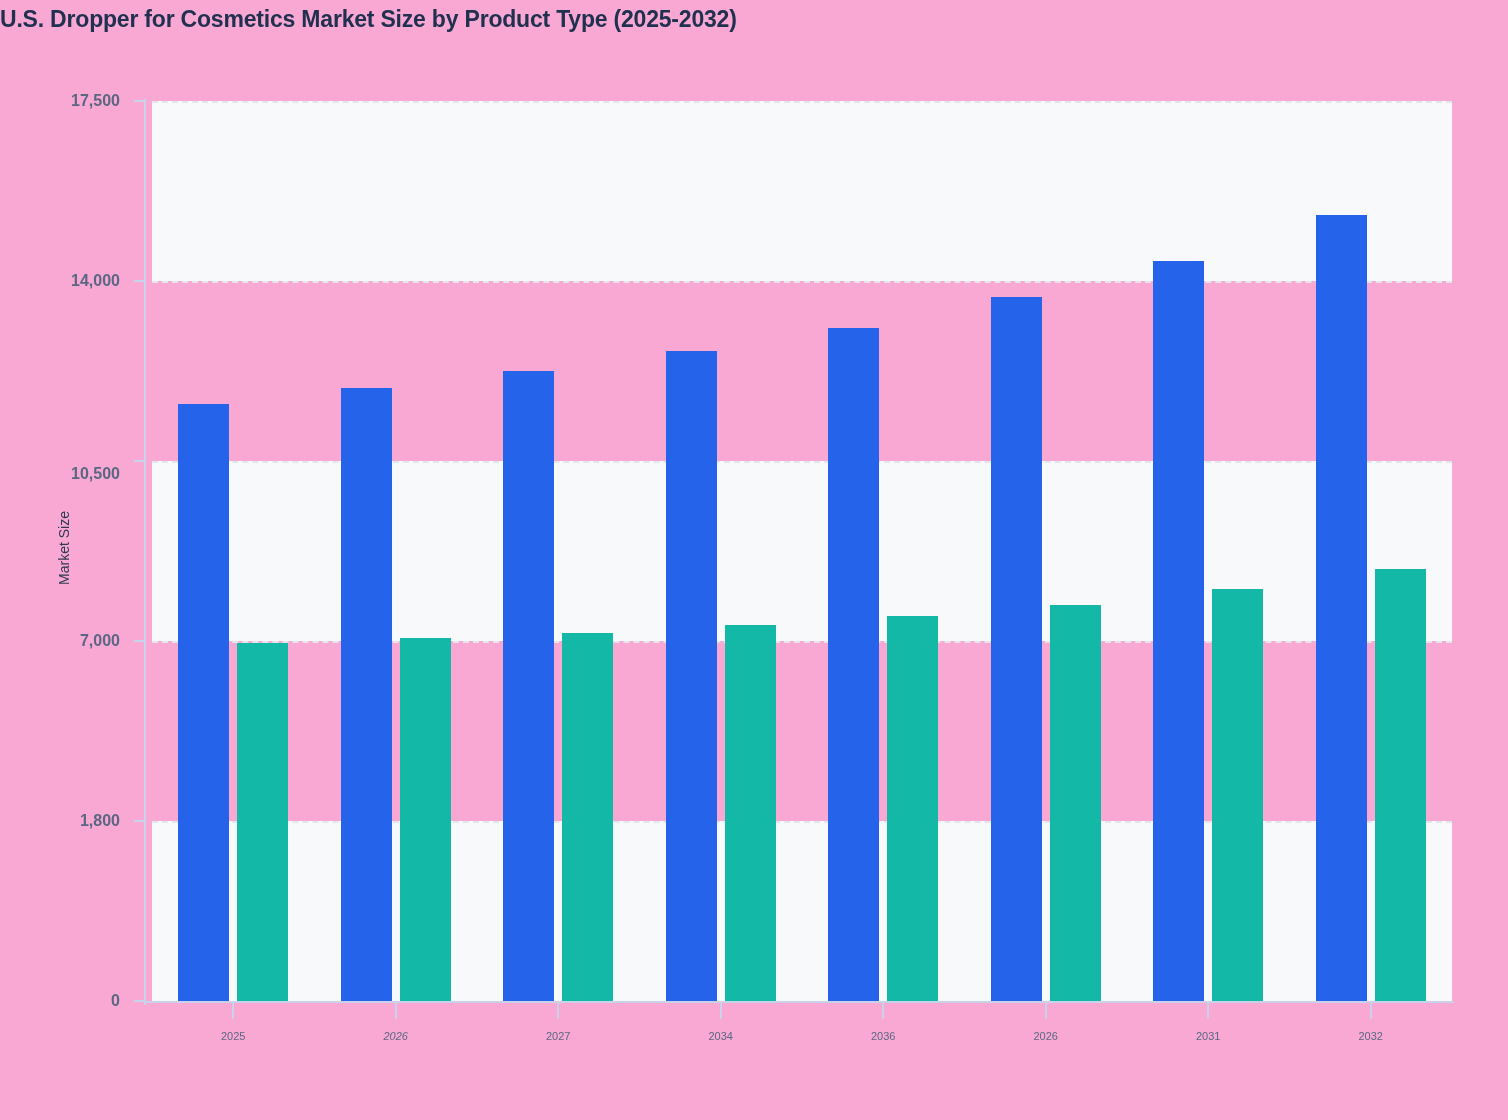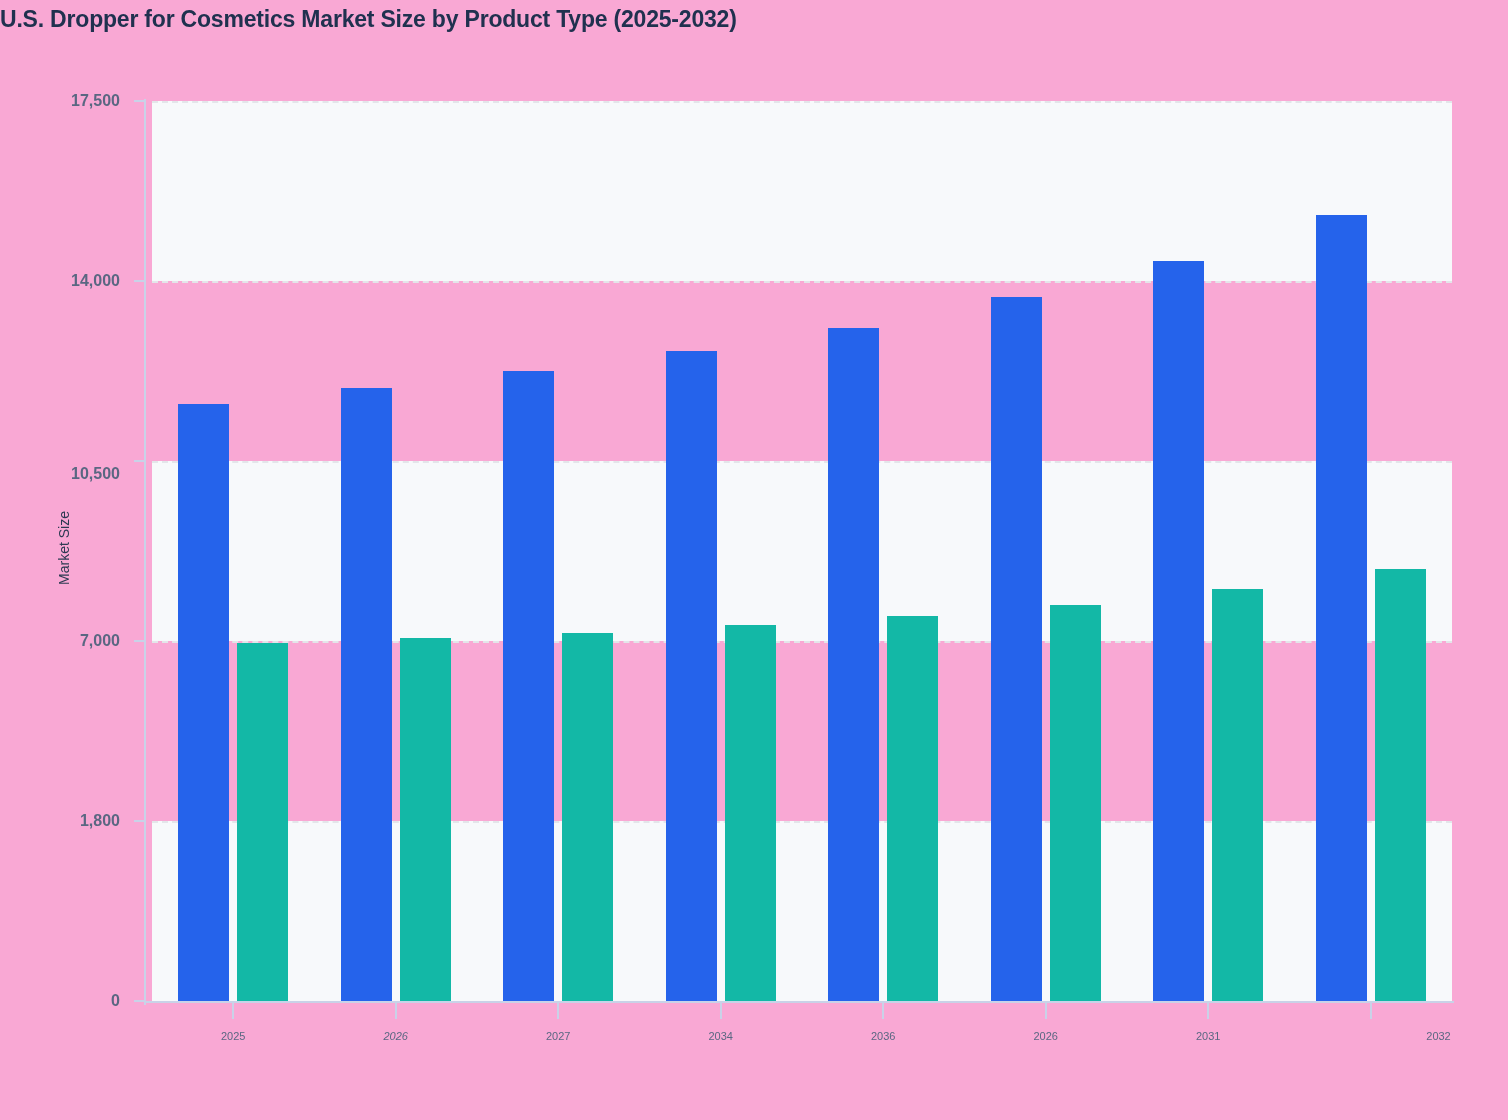--- a/index.html
+++ b/index.html
@@ -157,21 +157,21 @@
       <div class="x-tick-label" style="left: 558.25px; color: rgb(90, 103, 130);">2027</div>
       <div class="x-tick-mark" style="left: 719.75px; background: rgb(201, 210, 232);"></div>
       <div class="x-tick-label" style="left: 720.75px; color: rgb(90, 103, 130);">2034</div>
       <div class="x-tick-mark" style="left: 882.25px; background: rgb(201, 210, 232);"></div>
       <div class="x-tick-label" style="left: 883.25px; color: rgb(90, 103, 130);">2036</div>
       <div class="x-tick-mark" style="left: 1044.75px; background: rgb(201, 210, 232);"></div>
       <div class="x-tick-label" style="left: 1045.75px; color: rgb(90, 103, 130);">2026</div>
       <div class="x-tick-mark" style="left: 1207.25px; background: rgb(201, 210, 232);"></div>
       <div class="x-tick-label" style="left: 1208.25px; color: rgb(90, 103, 130);">2031</div>
       <div class="x-tick-mark" style="left: 1369.75px; background: rgb(201, 210, 232);"></div>
-      <div class="x-tick-label" style="left: 1370.75px; color: rgb(90, 103, 130); text-align: right;">2032</div>
+      <div class="x-tick-label" style="left: 1370.75px; color: rgb(90, 103, 130);">2032</div>
     </div>
   <div id="bars-layer">
       <div class="bar series-0" style="background: rgb(37, 99, 235); left: 178.25px; width: 51px; position: absolute; top: 403.76px; height: 597.24px;"></div>
       <div class="bar series-1" style="background: rgb(19, 184, 166); left: 237.25px; width: 51px; position: absolute; top: 642.697px; height: 358.303px;"></div>
       <div class="bar series-0" style="background: rgb(37, 99, 235); left: 340.75px; width: 51px; position: absolute; top: 388.023px; height: 612.977px;"></div>
       <div class="bar series-1" style="background: rgb(19, 184, 166); left: 399.75px; width: 51px; position: absolute; top: 638.326px; height: 362.674px;"></div>
       <div class="bar series-0" style="background: rgb(37, 99, 235); left: 503.25px; width: 51px; position: absolute; top: 371.309px; height: 629.691px;"></div>
       <div class="bar series-1" style="background: rgb(19, 184, 166); left: 562.25px; width: 51px; position: absolute; top: 632.72px; height: 368.28px;"></div>
       <div class="bar series-0" style="background: rgb(37, 99, 235); left: 665.75px; width: 51px; position: absolute; top: 351.303px; height: 649.697px;"></div>
       <div class="bar series-1" style="background: rgb(19, 184, 166); left: 724.75px; width: 51px; position: absolute; top: 625.006px; height: 375.994px;"></div>

